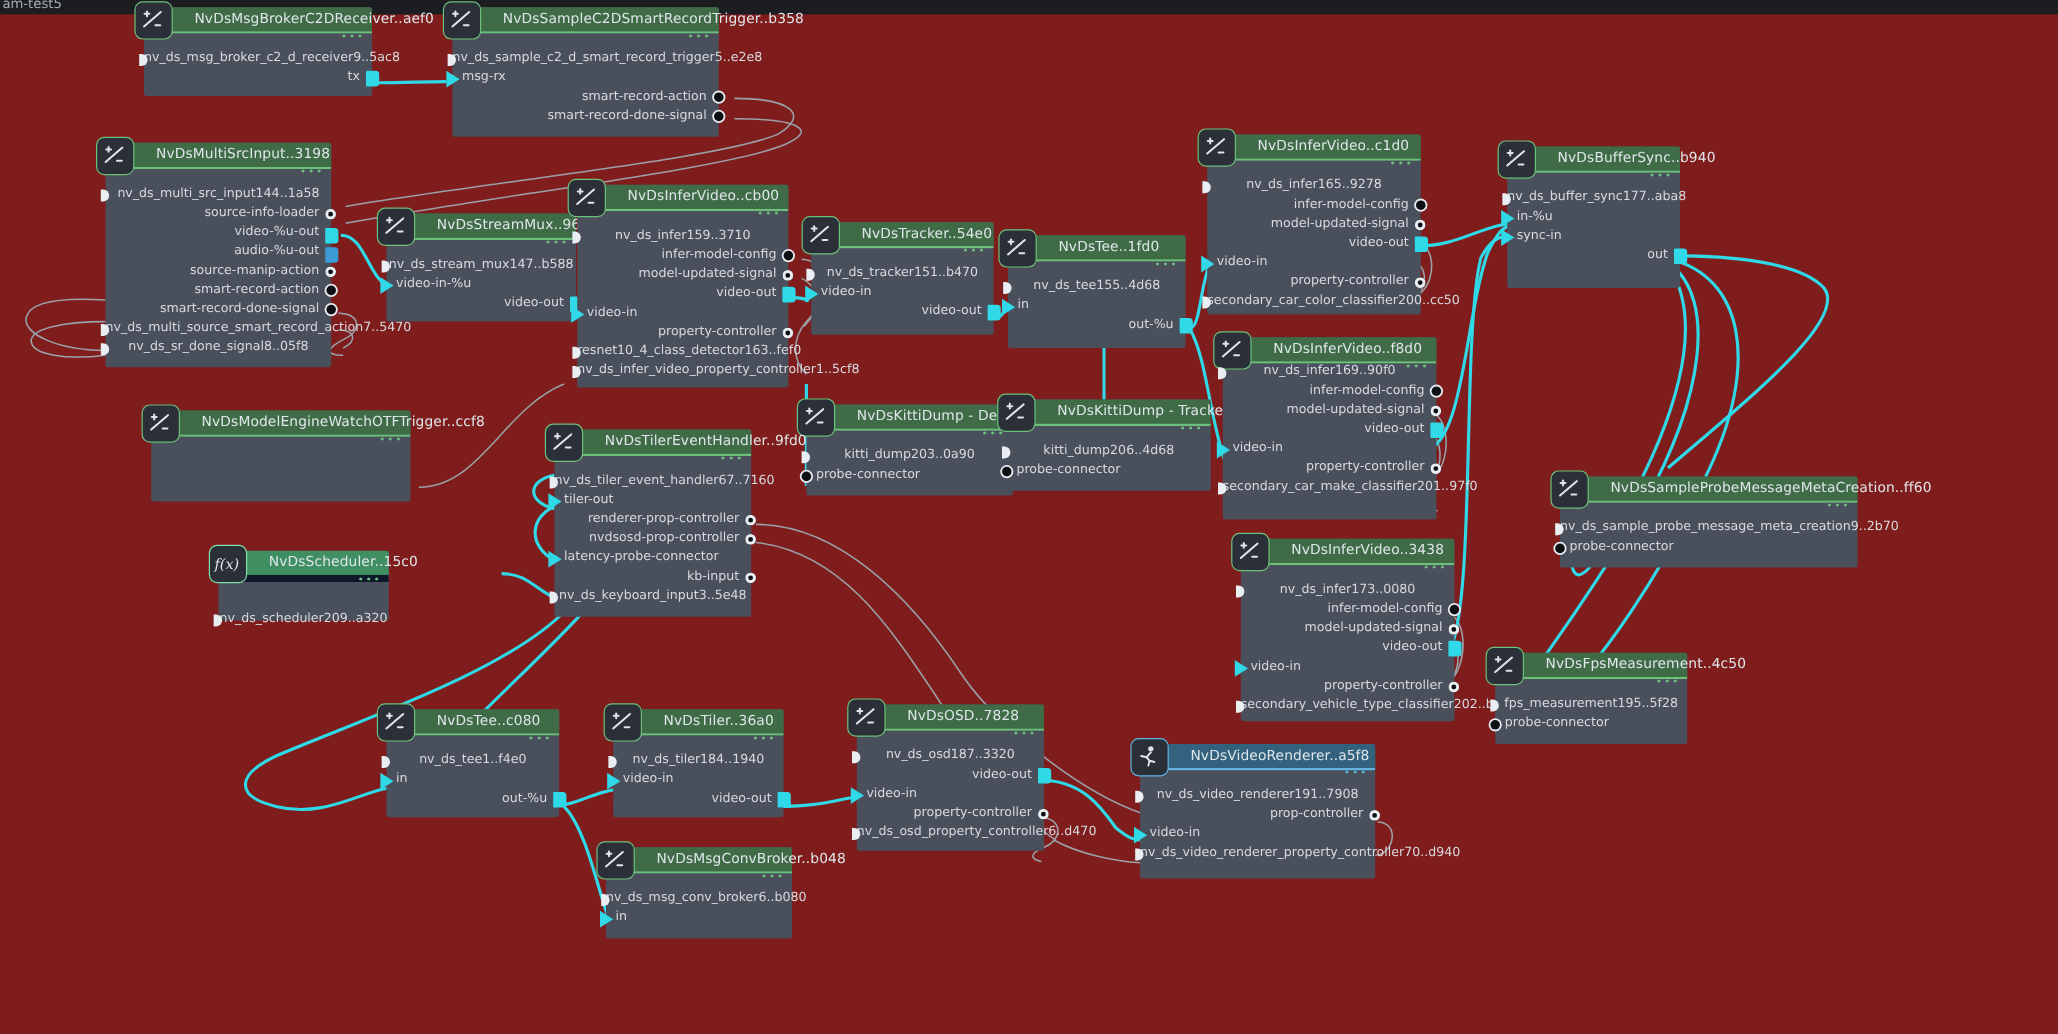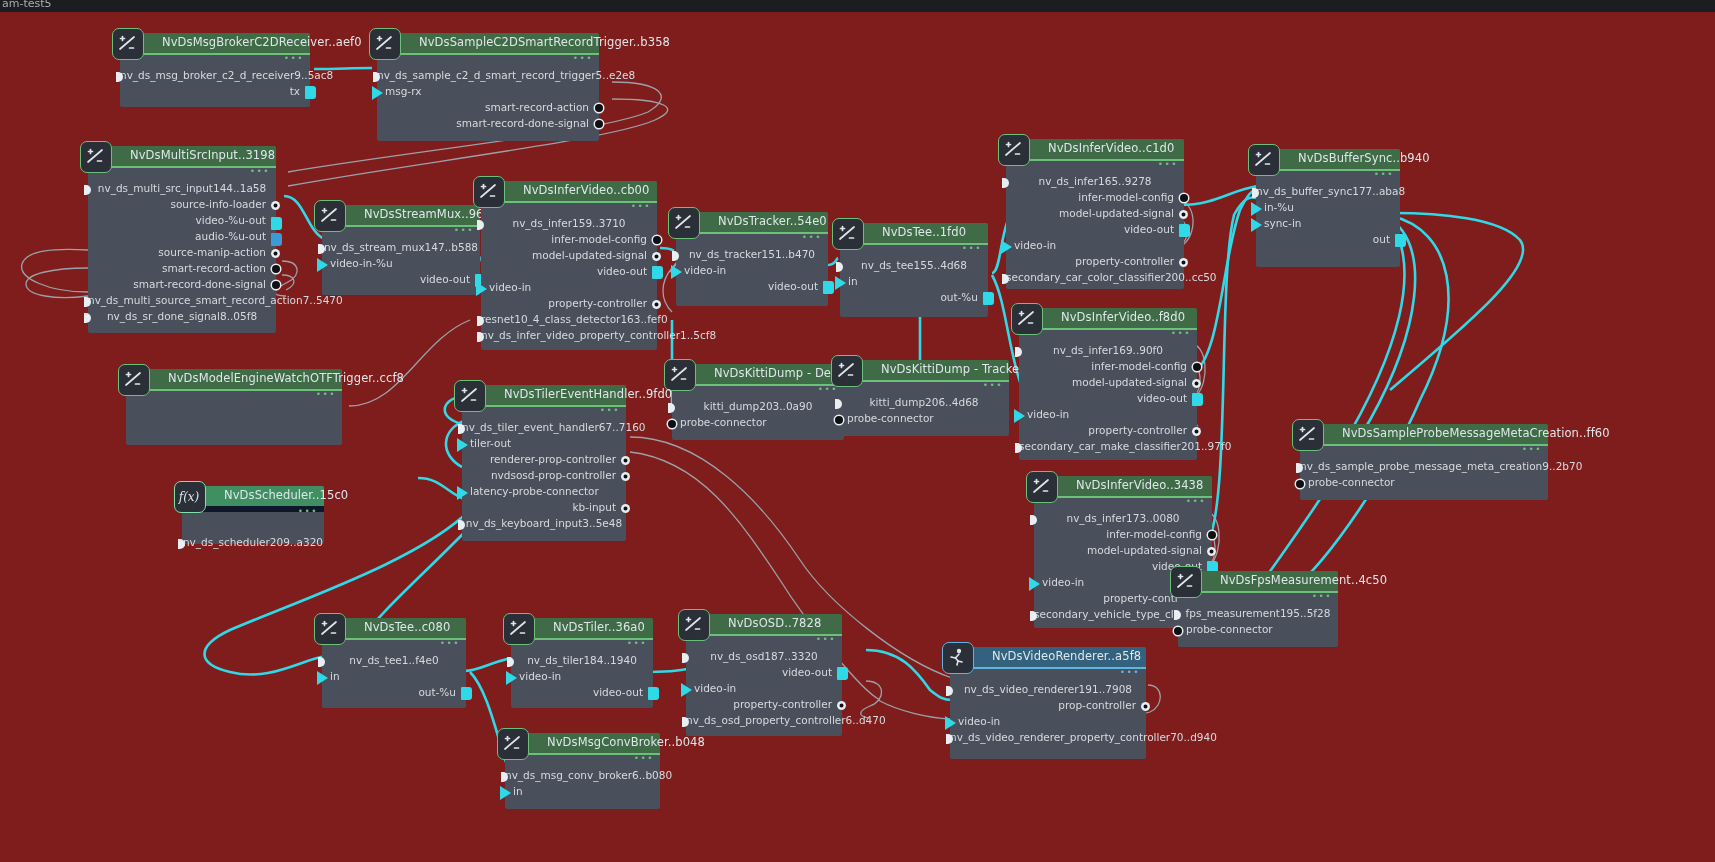--- a/index.html
+++ b/index.html
@@ -6,21 +6,21 @@
   body{width:1715px;height:862px;overflow:hidden;
        font-family:"DejaVu Sans","Liberation Sans",sans-serif;}
   #canvas{position:relative;width:1715px;height:862px;background:#7f1d1d;overflow:hidden;}
 
   
   #tabstrip{position:absolute;left:0;top:0;width:1715px;height:12px;background:#1b1d21;}
   #tablabel{position:absolute;left:2px;top:-3px;font-size:11px;color:#a8adb5;white-space:nowrap;}
 
   svg#wires{position:absolute;left:0;top:0;width:1715px;height:862px;pointer-events:none;}
 
-  .node{position:absolute;background:#4a4f5c;border-radius:2px;box-sizing:border-box;margin-top:27px;}
+  .node{position:absolute;background:#4a4f5c;border-radius:2px;box-sizing:border-box;}
   .node .hdr{position:relative;height:20px;background:#3f6b46;border-bottom:2px solid #6cc07a;
              border-radius:2px 2px 0 0;}
   .node.fn .hdr{background:#3f8f63;border-bottom:6px solid #0f172a;}
   .node.blue .hdr{background:#33627f;border-bottom:2px solid #5fb4e0;}
   .node .title{position:absolute;left:42px;top:2px;font-size:11.5px;color:#dfe6ea;white-space:nowrap;
                letter-spacing:.1px;}
   .node .ico{position:absolute;left:-8px;top:-5px;width:30px;height:30px;background:#2b2f38;
              border:1.6px solid #6cc07a;border-radius:7px;}
   .node.fn .ico{border-color:#7fe0a8;}
   .node.blue .ico{border-color:#5fb4e0;}
@@ -347,21 +347,21 @@
             <svg width="22" height="22" viewBox="0 0 22 22" stroke="#dfe6ea" stroke-width="1.7" fill="none" stroke-linecap="round">
               <path d="M4 17 L18 5"></path>
               <path d="M4.5 6.5 h4"></path>
               <path d="M6.5 4.5 v4"></path>
               <path d="M13.5 16 h4"></path>
             </svg>
           </div>
           <div class="title">NvDsInferVideo..f8d0</div>
         </div>
         <div class="dots">•••</div>
-        <div class="body" style="padding-top: 14px;">
+        <div class="body" style="">
           <div class="row c"><span>nv_ds_infer169..90f0</span><div class="port inW" style="top: 3px; left: -4px;"></div></div>
           <div class="row r"><span>infer-model-config</span><div class="port dotK" style="top: 3px; right: -4px;"></div></div>
           <div class="row r"><span>model-updated-signal</span><div class="port ringK" style="top: 3px; right: -4px;"></div></div>
           <div class="row r"><span>video-out</span><div class="port cyanSq" style="top: 1px; right: -6px;"></div></div>
           <div class="row l"><span>video-in</span><div class="port cyanArrow" style="top: 1px; left: -5px;"></div></div>
           <div class="row r"><span>property-controller</span><div class="port ringK" style="top: 3px; right: -4px;"></div></div>
           <div class="row c"><span>secondary_car_make_classifier201..97f0</span><div class="port inW" style="top: 3px; left: -4px;"></div></div>
         </div>
       </div>
       <div class="node" style="left: 1034px; top: 449px; width: 178px; height: 152px;">
@@ -469,21 +469,21 @@
             </svg>
           </div>
           <div class="title">NvDsSampleProbeMessageMetaCreation..ff60</div>
         </div>
         <div class="dots">•••</div>
         <div class="body" style="padding-top: 14px;">
           <div class="row c"><span>nv_ds_sample_probe_message_meta_creation9..2b70</span><div class="port inW" style="top: 3px; left: -4px;"></div></div>
           <div class="row l"><span>probe-connector</span><div class="port dotK" style="top: 4px; left: -4px;"></div></div>
         </div>
       </div>
-      <div class="node" style="left: 1178px; top: 544px; width: 160px; height: 76px;">
+      <div class="node" style="left: 1246px; top: 544px; width: 160px; height: 76px;">
         <div class="hdr">
           <div class="ico">
             <svg width="22" height="22" viewBox="0 0 22 22" stroke="#dfe6ea" stroke-width="1.7" fill="none" stroke-linecap="round">
               <path d="M4 17 L18 5"></path>
               <path d="M4.5 6.5 h4"></path>
               <path d="M6.5 4.5 v4"></path>
               <path d="M13.5 16 h4"></path>
             </svg>
           </div>
           <div class="title">NvDsFpsMeasurement..4c50</div>
@@ -525,21 +525,21 @@
           </div>
           <div class="title">NvDsTiler..36a0</div>
         </div>
         <div class="dots">•••</div>
         <div class="body" style="padding-top: 14px;">
           <div class="row c"><span>nv_ds_tiler184..1940</span><div class="port inW" style="top: 3px; left: -4px;"></div></div>
           <div class="row l"><span>video-in</span><div class="port cyanArrow" style="top: 1px; left: -5px;"></div></div>
           <div class="row r"><span>video-out</span><div class="port cyanSq" style="top: 1px; right: -6px;"></div></div>
         </div>
       </div>
-      <div class="node" style="left: 686px; top: 587px; width: 156px; height: 122px;">
+      <div class="node" style="left: 714px; top: 587px; width: 156px; height: 122px;">
         <div class="hdr">
           <div class="ico">
             <svg width="22" height="22" viewBox="0 0 22 22" stroke="#dfe6ea" stroke-width="1.7" fill="none" stroke-linecap="round">
               <path d="M4 17 L18 5"></path>
               <path d="M4.5 6.5 h4"></path>
               <path d="M6.5 4.5 v4"></path>
               <path d="M13.5 16 h4"></path>
             </svg>
           </div>
           <div class="title">NvDsOSD..7828</div>

